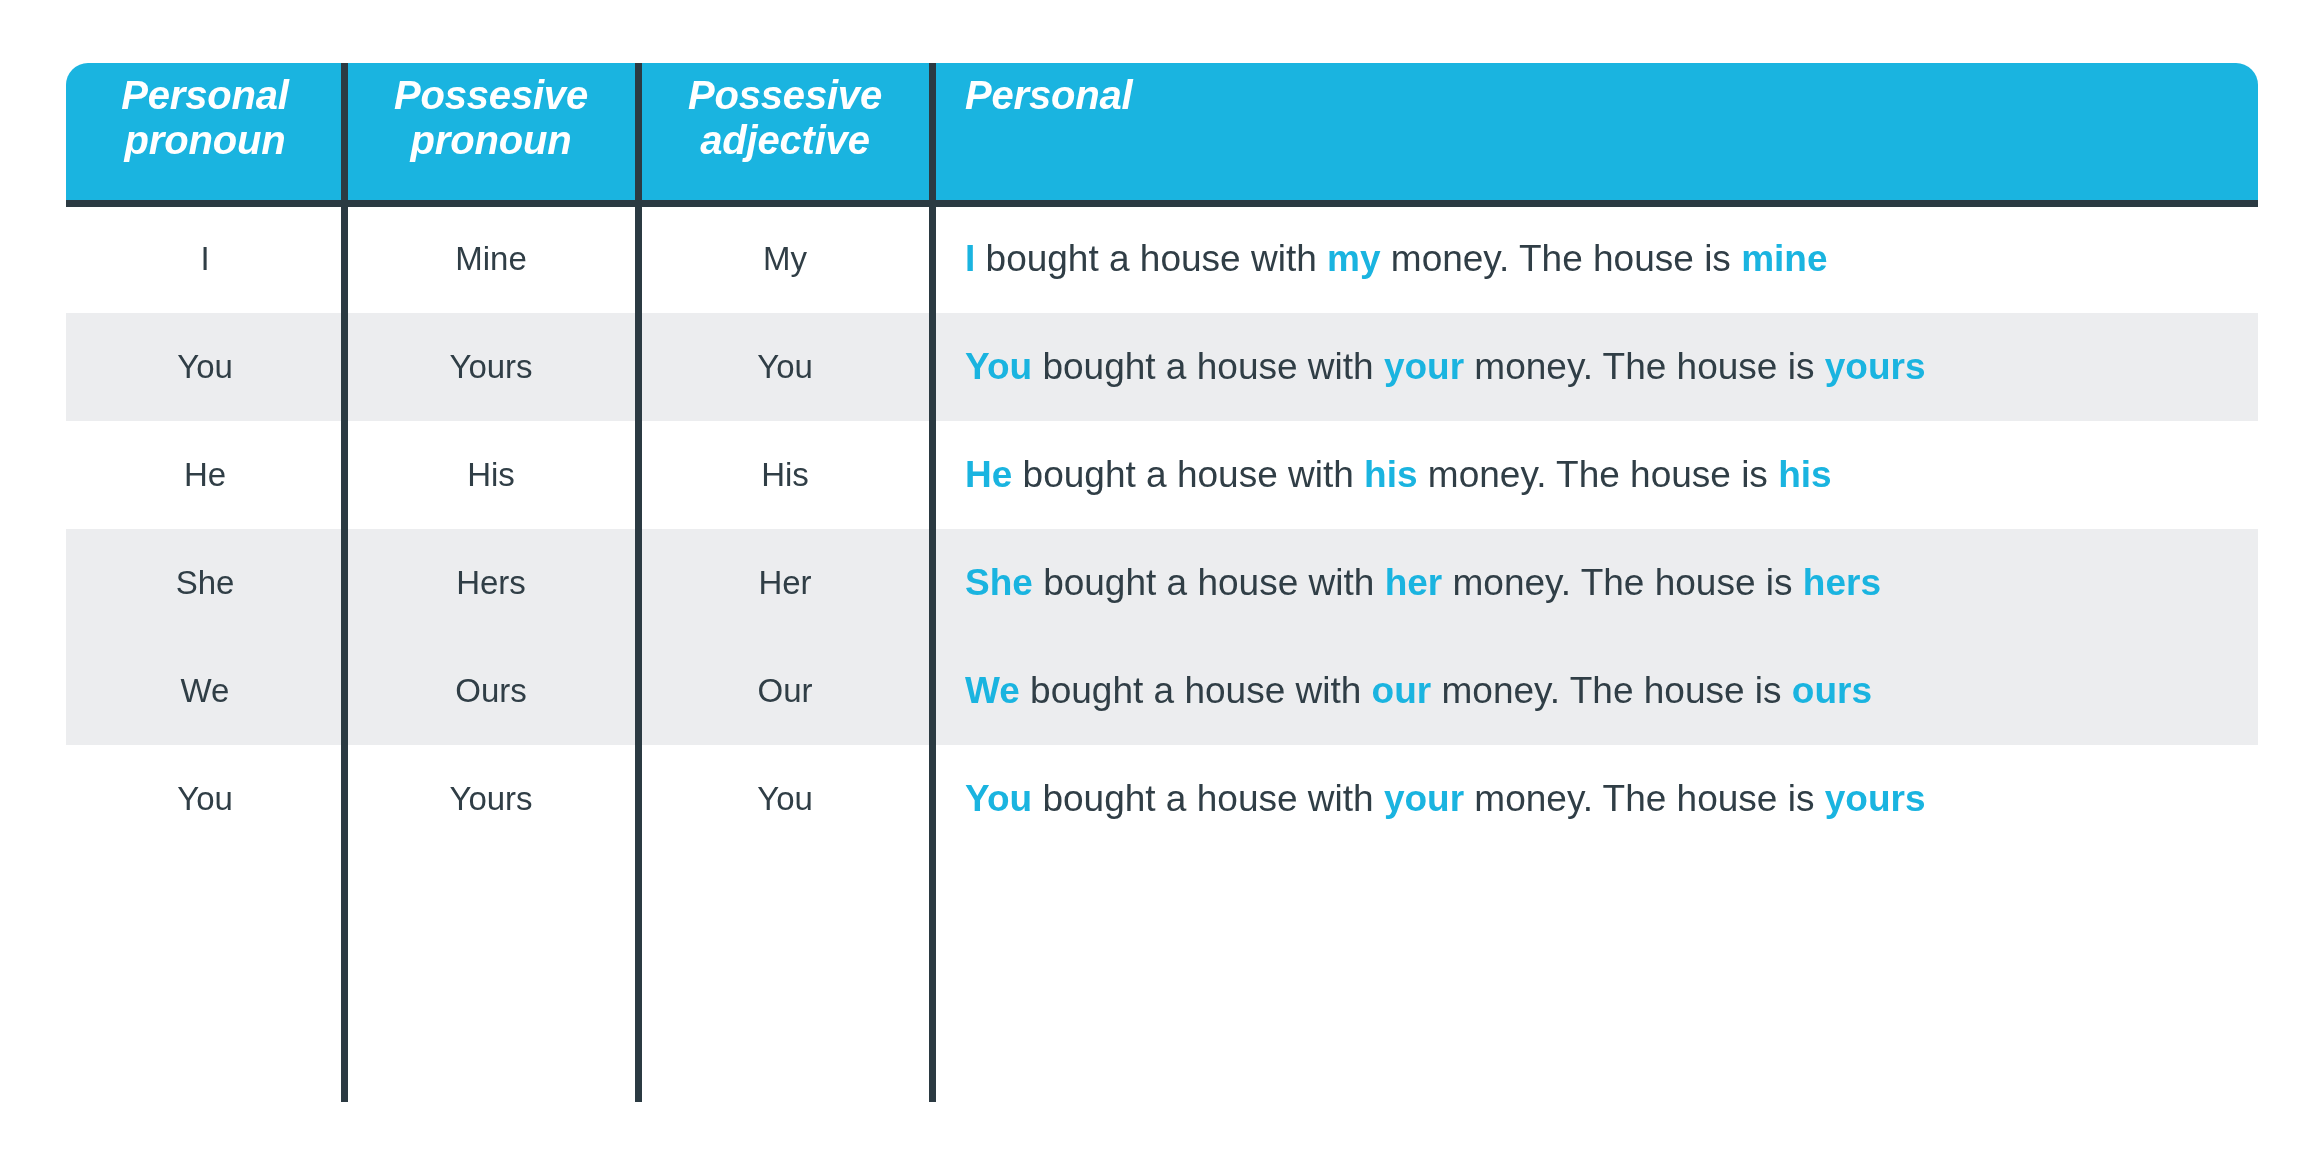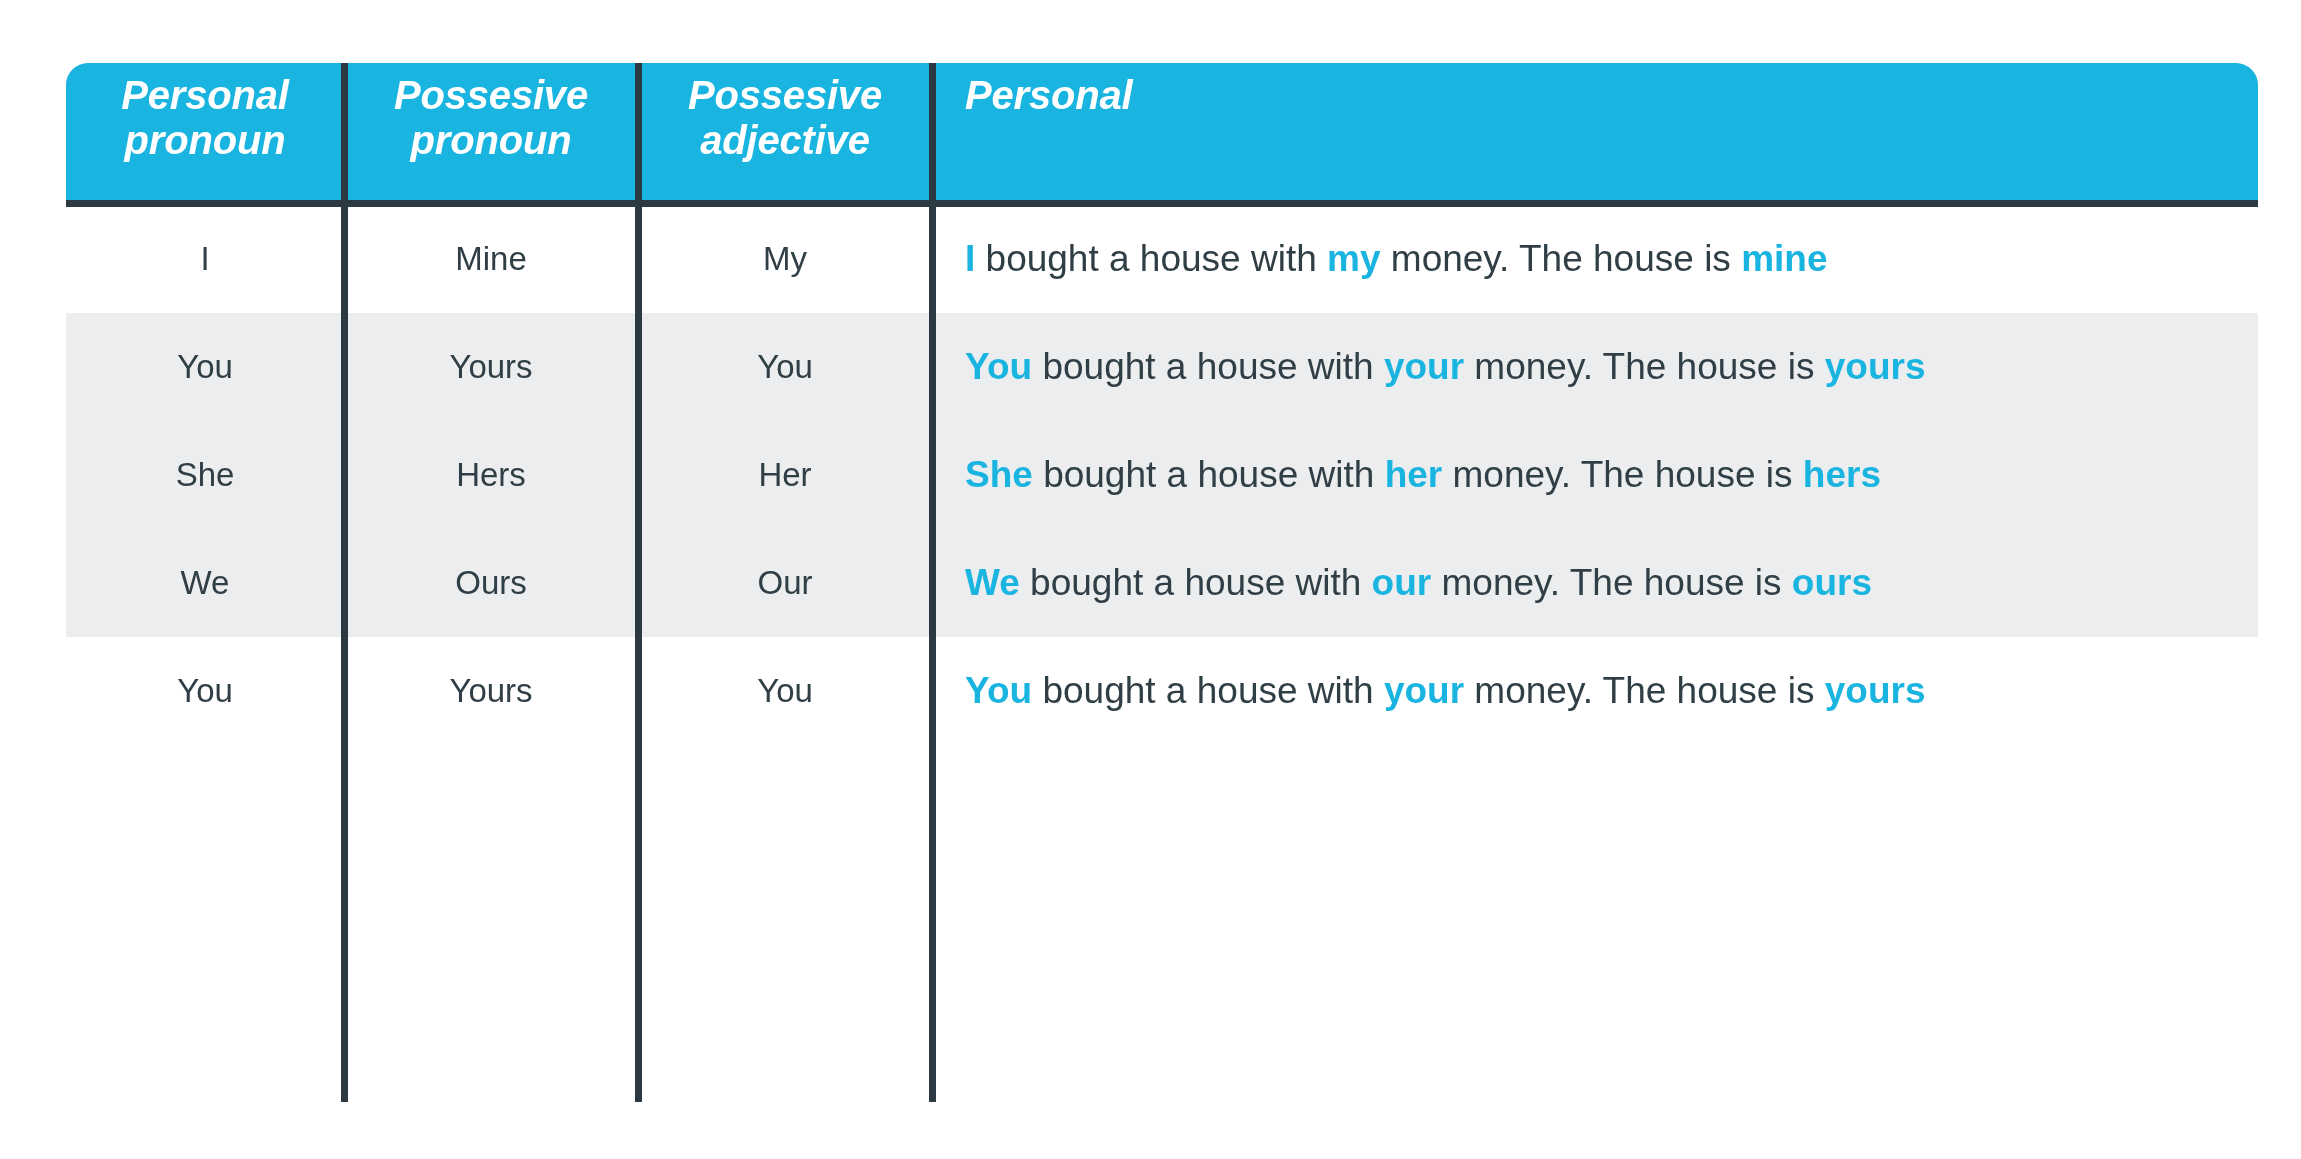--- a/index.html
+++ b/index.html
@@ -152,20 +152,26 @@
           <td class="td td-c2">Mine</td>
           <td class="td td-c3">My</td>
           <td class="td td-c4"><b>I</b><span> bought a house with </span><b>my</b><span> money. The house is </span><b>mine</b></td>
         </tr>
         <tr class="tr even">
           <td class="td td-c1">You</td>
           <td class="td td-c2">Yours</td>
           <td class="td td-c3">You</td>
           <td class="td td-c4"><b>You</b><span> bought a house with </span><b>your</b><span> money. The house is </span><b>yours</b></td>
         </tr>
+        <tr class="tr odd">
+          <td class="td td-c1">He</td>
+          <td class="td td-c2">His</td>
+          <td class="td td-c3">His</td>
+          <td class="td td-c4"><b>He</b><span> bought a house with </span><b>his</b><span> money. The house is </span><b>his</b></td>
+        </tr>
         <tr class="tr even">
           <td class="td td-c1">She</td>
           <td class="td td-c2">Hers</td>
           <td class="td td-c3">Her</td>
           <td class="td td-c4"><b>She</b><span> bought a house with </span><b>her</b><span> money. The house is </span><b>hers</b></td>
         </tr>
         <tr class="tr even">
           <td class="td td-c1">We</td>
           <td class="td td-c2">Ours</td>
           <td class="td td-c3">Our</td>

